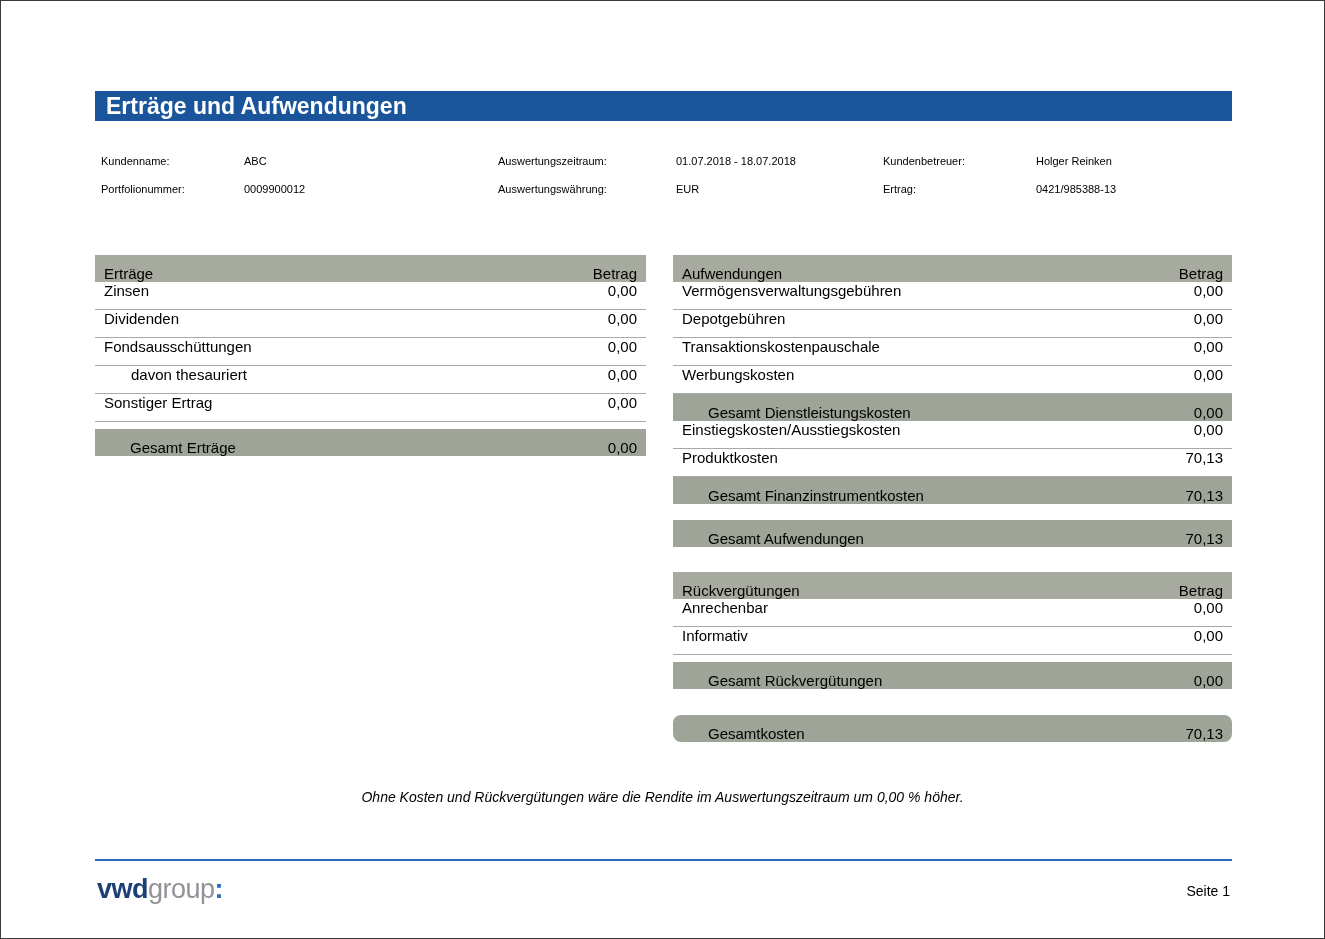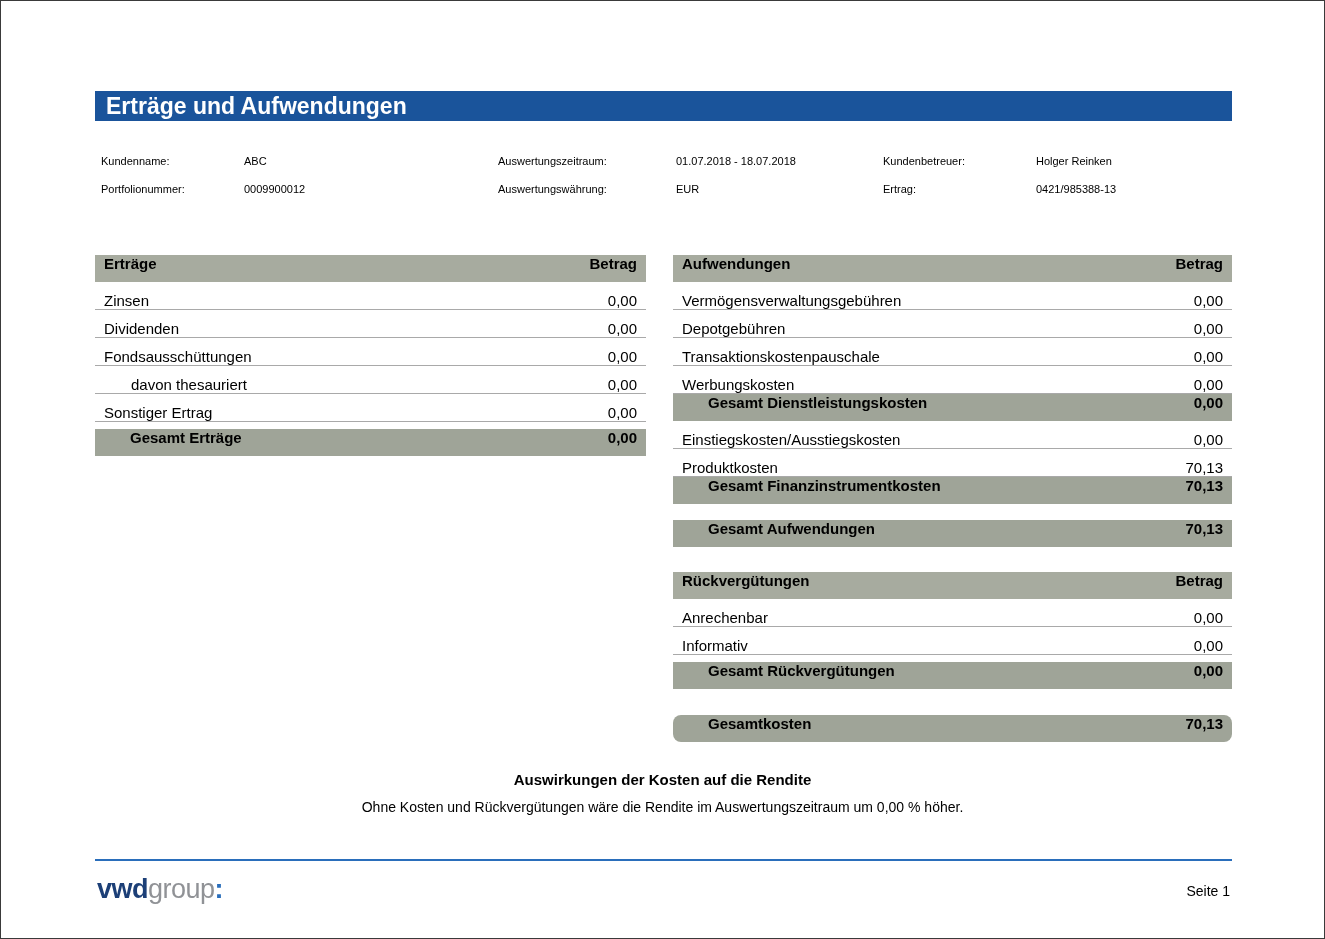--- a/index.html
+++ b/index.html
@@ -41,55 +41,55 @@
     align-items: center;
     font-size: 11px;
   }
 
   
   .left-table  { position: absolute; left: 94px;  top: 254px; width: 551px; }
   .right-col   { position: absolute; left: 672px; top: 254px; width: 559px; }
 
   .t-header, .t-total {
     background: #a7ab9f;
-    font-weight: bold;
+    font-weight: normal;
     height: 27px;
+    display: flex;
+    justify-content: space-between;
+    align-items: flex-end;
+    padding: 0 9px;
+    font-size: 15px;
+  }
+  .t-total { background: #9fa498; padding-left: 35px; }
+
+  .t-row {
+    height: 28px;
     display: flex;
     justify-content: space-between;
     align-items: flex-start;
     padding: 0 9px;
-    font-size: 15px;
-  }
-  .t-total { background: #9fa498; padding-left: 35px; }
-
-  .t-row {
-    height: 28px;
-    display: flex;
-    justify-content: space-between;
-    align-items: flex-end;
-    padding: 0 9px;
     border-bottom: 1px solid #a9a9a9;
     font-size: 15px;
     background: #fff;
   }
   .t-row .indent { padding-left: 27px; }
 
   .gap-7  { margin-top: 7px; }
   .gap-16 { margin-top: 16px; }
   .gap-25 { margin-top: 25px; }
   .gap-26 { margin-top: 26px; border-radius: 8px; }
 
   
   .rendite {
     position: absolute;
     left: 0; right: 0; top: 770px;
     text-align: center;
   }
   .rendite-title { font-weight: bold; font-size: 15px; }
-  .rendite-text  { font-size: 14px; margin-top: 11px; }
+  .rendite-text  { font-size: 14px; margin-top: 18px; font-style: italic; }
 
   
   .footer-line {
     position: absolute;
     left: 94px; top: 858px;
     width: 1137px;
     border-top: 2px solid #2a6ebb;
   }
   .footer-logo {
     position: absolute;
@@ -226,21 +226,20 @@
     </div>
 
     <div class="t-total gap-26">
       <span>Gesamtkosten</span>
       <span>70,13</span>
     </div>
 
   </section>
 
   <div class="rendite">
-    <div class="rendite-title">Auswirkungen der Kosten auf die Rendite</div>
     <div class="rendite-text">Ohne Kosten und Rückvergütungen wäre die Rendite im Auswertungszeitraum um 0,00 % höher.</div>
   </div>
 
   <div class="footer-line"></div>
 
   <div class="footer-logo">
     <span class="logo-vwd">vwd</span><span class="logo-group">group</span><span class="logo-colon">:</span>
   </div>
 
   <div class="page-number">Seite 1</div>

